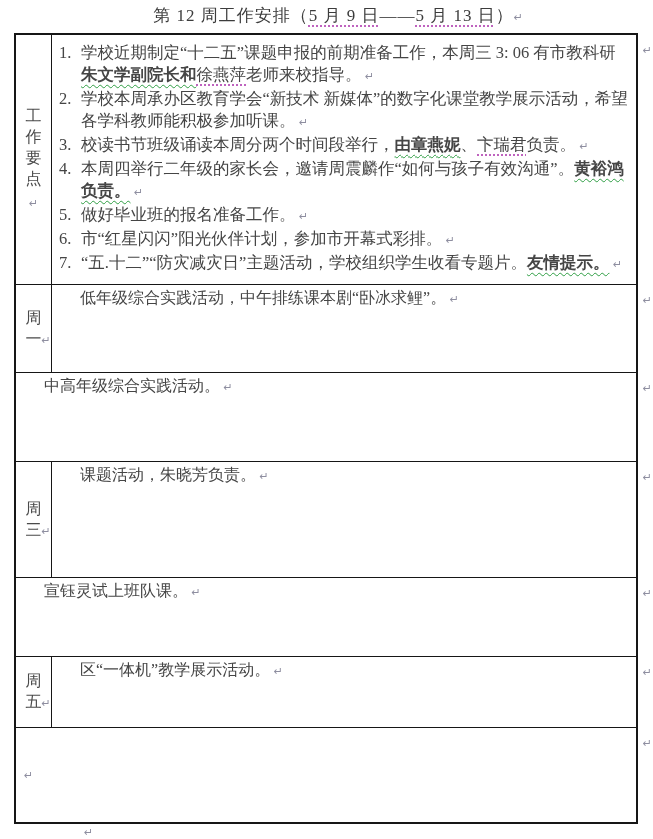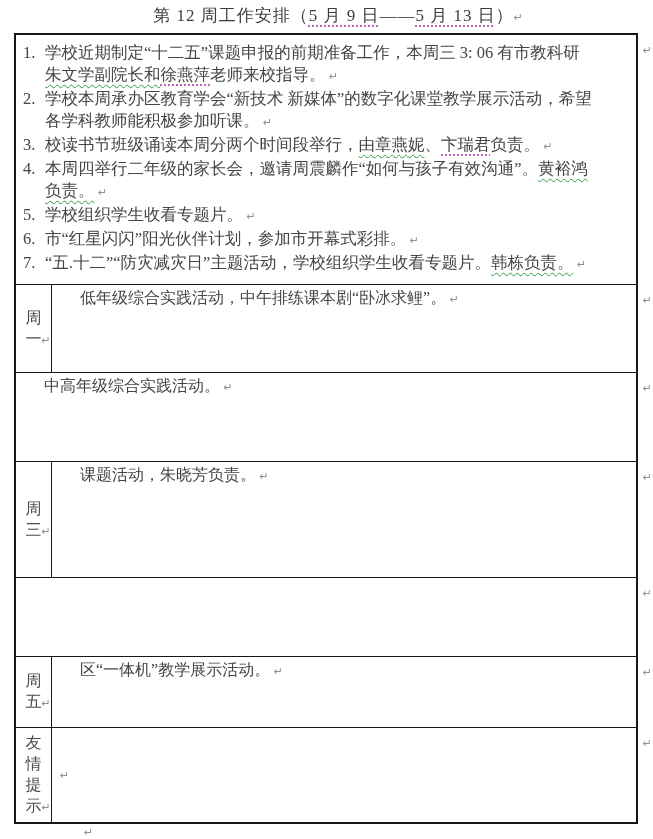--- a/index.html
+++ b/index.html
@@ -42,66 +42,69 @@
   .pilcrow {
     font-family:"DejaVu Sans",sans-serif; font-size:11px;
     color:var(--pilcrow,#8e8ea0); vertical-align:baseline;
   }
   .w0 { display:inline-block; width:0; overflow:visible; white-space:nowrap; }
   .row-end-pilcrow { position:absolute; right:-16px; top:9px; }
   .below-pilcrow { position:absolute; left:84px; top:826px; }
   .u-wavy {
     text-decoration-line:underline; text-decoration-style:wavy;
     text-decoration-color:var(--wavy,#2f9e44);
-    text-decoration-thickness:1px; text-underline-offset:4px;
+    text-decoration-thickness:1px; text-underline-offset:4px;font-weight:bold;
   }
   .u-dotted {
     text-decoration-line:underline; text-decoration-style:dotted;
     text-decoration-color:var(--dotted,#bf63bf);
     text-decoration-thickness:1.5px; text-underline-offset:4px;
   }
 </style>
 </head>
 <body style="--wavy: #2f9e44; --dotted: #bf63bf; --pilcrow: #8e8ea0; --border: #161616; color: rgb(69, 69, 69);">
 
 <div class="doc-title">
   <span><span>第 12 周工作安排（</span><span class="u-dotted">5 月 9 日</span><span>——</span><span class="u-dotted">5 月 13 日</span><span>）</span></span><span class="pilcrow">↵</span>
 </div>
 
 <div class="schedule-table" id="tbl">
     <div class="trow r1">
+      <div class="label-cell">
+        <span class="label-text">工作要点<span class="pilcrow"> ↵</span></span>
+      </div>
       <div class="content-cell">
         <div class="cell-list">
           <div class="item">
             <span class="num">1.</span>
             <div class="itext"><span>学校近期制定“十二五”课题申报的前期准备工作，本周三 3: 06 有市教科研</span><span class="u-wavy">朱文学副院长和</span><span class="u-dotted">徐燕萍</span><span>老师来校指导。</span><span class="pilcrow"> ↵</span></div>
           </div>
           <div class="item">
             <span class="num">2.</span>
             <div class="itext"><span>学校本周承办区教育学会“新技术 新媒体”的数字化课堂教学展示活动，希望各学科教师能积极参加听课。</span><span class="pilcrow"> ↵</span></div>
           </div>
           <div class="item">
             <span class="num">3.</span>
             <div class="itext"><span>校读书节班级诵读本周分两个时间段举行，</span><span class="u-wavy">由章燕妮</span><span>、</span><span class="u-dotted">卞瑞君</span><span>负责。</span><span class="pilcrow"> ↵</span></div>
           </div>
           <div class="item">
             <span class="num">4.</span>
             <div class="itext"><span>本周四举行二年级的家长会，邀请周震麟作“如何与孩子有效沟通”。</span><span class="u-wavy">黄裕鸿负责。</span><span class="pilcrow"> ↵</span></div>
           </div>
           <div class="item">
             <span class="num">5.</span>
-            <div class="itext"><span>学校组织学生收看专题片。</span><span class="pilcrow"> ↵</span></div>
+            <div class="itext"><span>做好毕业班的报名准备工作。</span><span class="pilcrow"> ↵</span></div>
           </div>
           <div class="item">
             <span class="num">6.</span>
             <div class="itext"><span>市“红星闪闪”阳光伙伴计划，参加市开幕式彩排。</span><span class="pilcrow"> ↵</span></div>
           </div>
           <div class="item">
             <span class="num">7.</span>
-            <div class="itext"><span>“五.十二”“防灾减灾日”主题活动，学校组织学生收看专题片。</span><span class="u-wavy">韩栋负责。</span><span class="pilcrow"> ↵</span></div>
+            <div class="itext"><span>“五.十二”“防灾减灾日”主题活动，学校组织学生收看专题片。</span><span class="u-wavy">友情提示。</span><span class="pilcrow"> ↵</span></div>
           </div>
         </div>
       </div>
       <span class="pilcrow row-end-pilcrow"> ↵</span>
     </div>
     <div class="trow r2">
       <div class="label-cell">
         <span class="label-text">周一<span class="pilcrow w0"> ↵</span></span>
       </div>
       <div class="content-cell">
@@ -126,39 +129,37 @@
       <div class="content-cell">
         <div class="cell-lines">
           <div class="line"><span>课题活动，朱晓芳负责。</span><span class="pilcrow"> ↵</span></div>
         </div>
       </div>
       <span class="pilcrow row-end-pilcrow"> ↵</span>
     </div>
     <div class="trow r5">
       <div class="content-cell">
         <div class="cell-lines">
+          <div class="line"><span>宣钰灵试上班队课。</span><span class="pilcrow"> ↵</span></div>
         </div>
       </div>
       <span class="pilcrow row-end-pilcrow"> ↵</span>
     </div>
     <div class="trow r6">
       <div class="label-cell">
         <span class="label-text">周五<span class="pilcrow w0"> ↵</span></span>
       </div>
       <div class="content-cell">
         <div class="cell-lines">
           <div class="line"><span>区“一体机”教学展示活动。</span><span class="pilcrow"> ↵</span></div>
         </div>
       </div>
       <span class="pilcrow row-end-pilcrow"> ↵</span>
     </div>
     <div class="trow r7">
-      <div class="label-cell">
-        <span class="label-text">友情提示<span class="pilcrow w0"> ↵</span></span>
-      </div>
       <div class="content-cell">
         <div class="cell-empty">
           <span class="pilcrow"> ↵</span>
         </div>
       </div>
       <span class="pilcrow row-end-pilcrow"> ↵</span>
     </div>
   </div>
 
 <span class="pilcrow below-pilcrow">↵</span>

